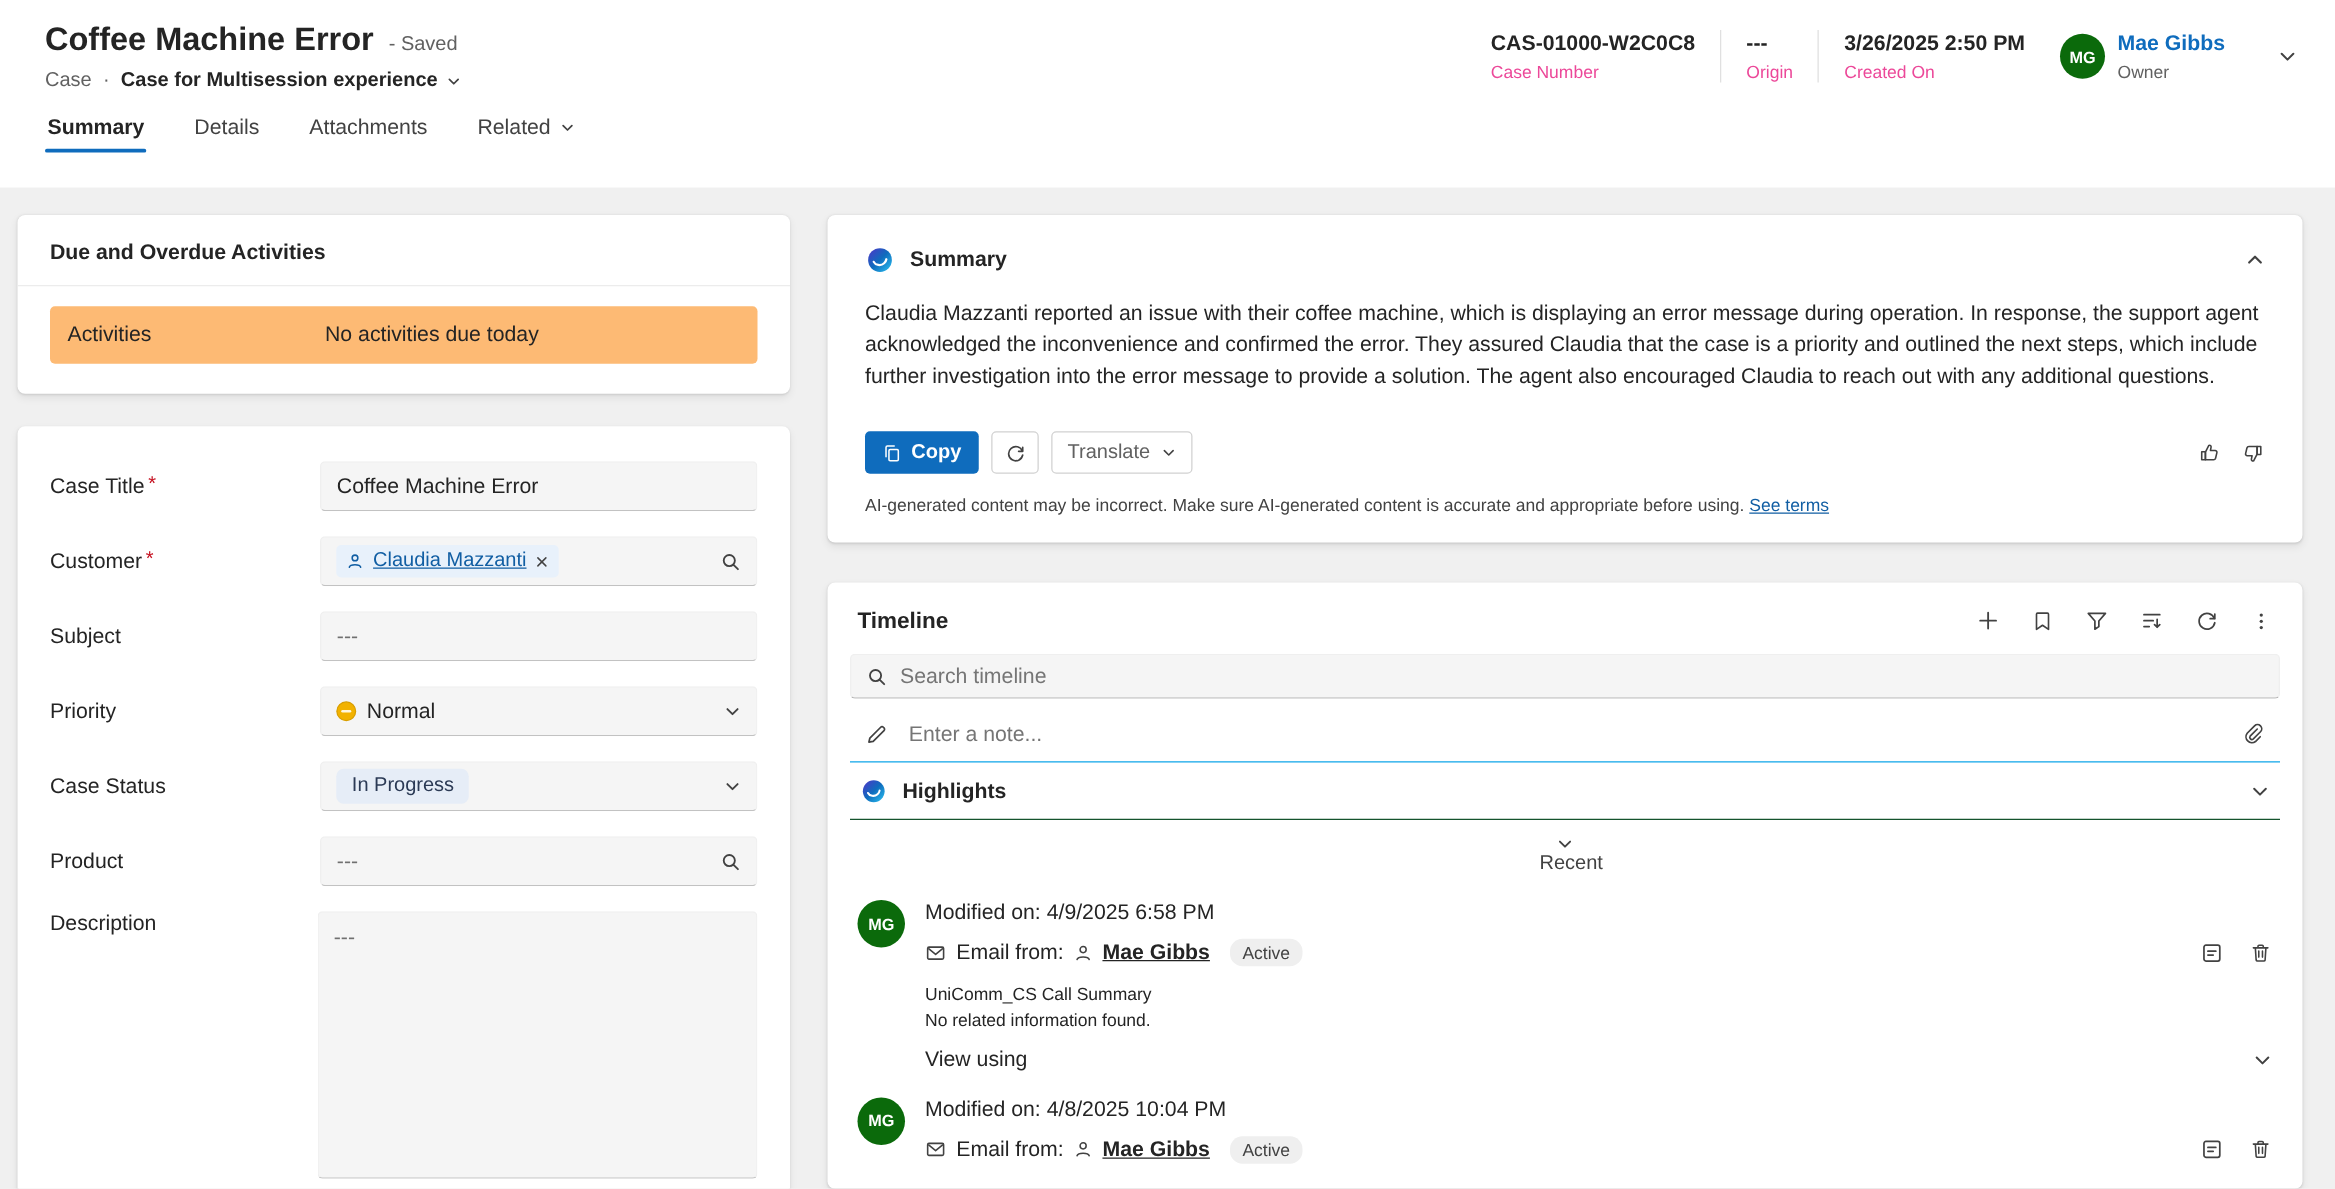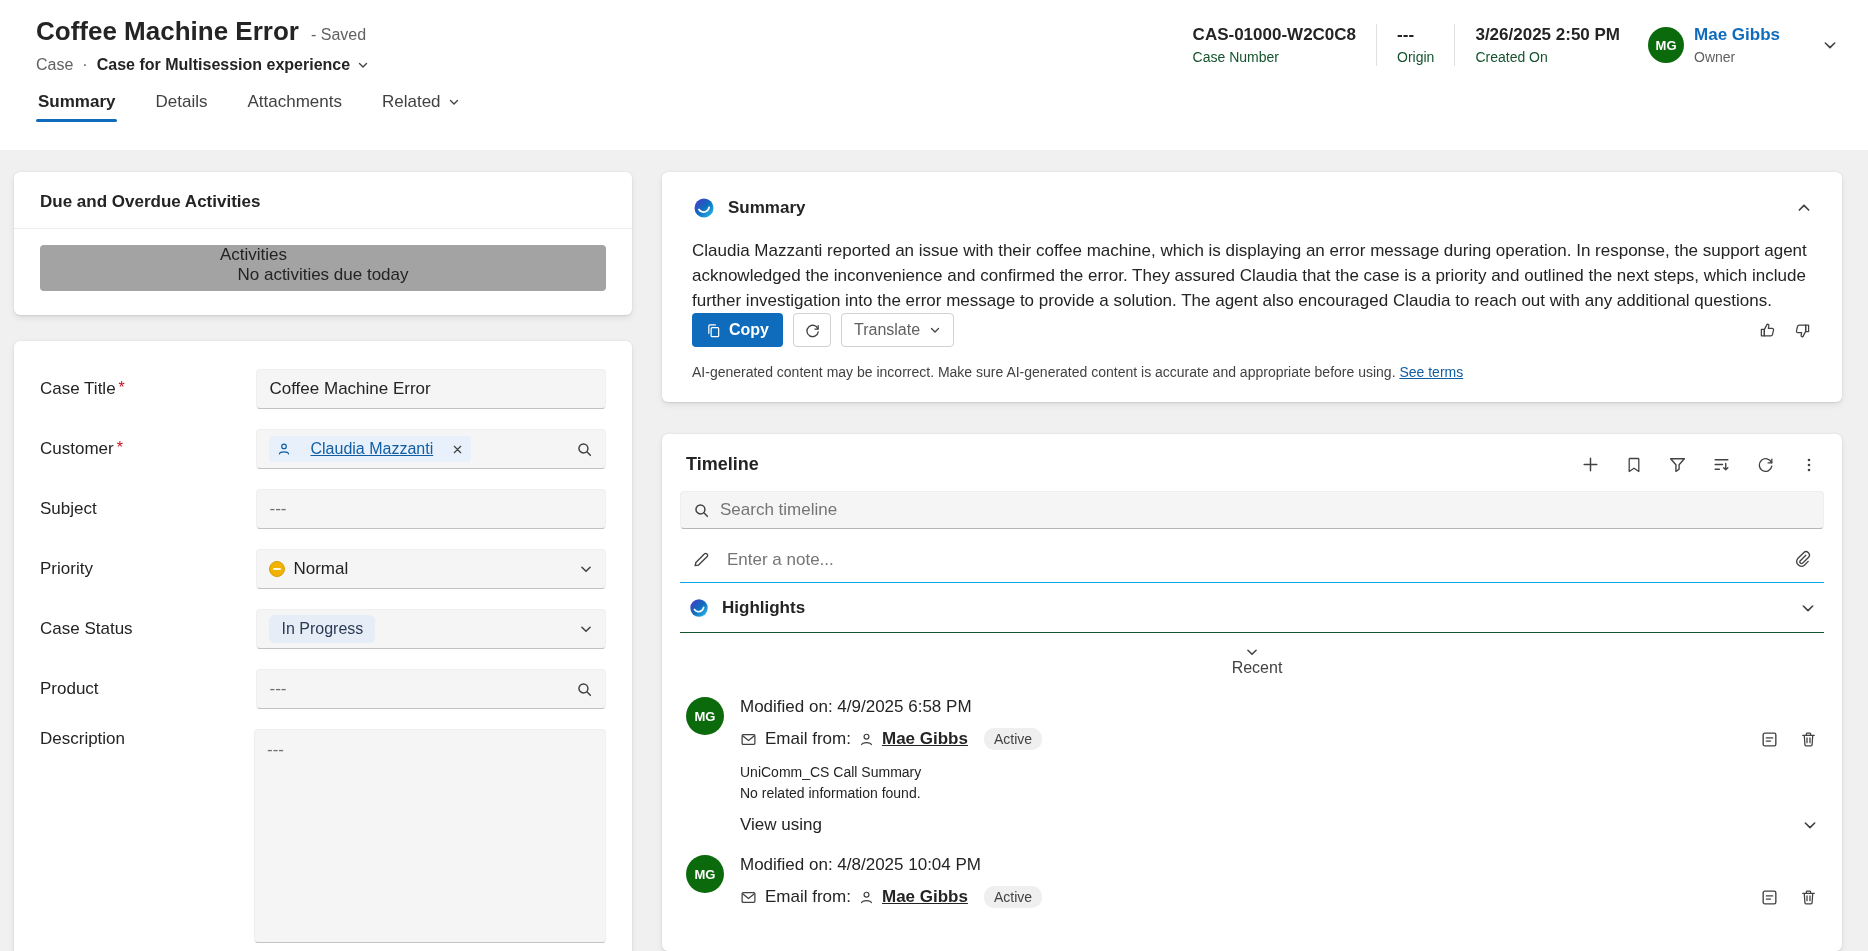--- a/index.html
+++ b/index.html
@@ -14,21 +14,21 @@
   .hdr-top { display:flex; justify-content:space-between; align-items:flex-start; }
   .title-row { display:flex; align-items:baseline; gap:12px; }
   .page-title { font-size:26px; font-weight:700; }
   .saved { font-size:16px; color:#616161; }
   .sub-row { display:flex; align-items:center; gap:9px; margin-top:9px; font-size:16px; }
   .entity { color:#616161; }
   .dot { color:#616161; }
   .form-sel { font-weight:700; display:flex; gap:7px; align-items:center; cursor:pointer; }
   .hdr-right { display:flex; align-items:center; gap:20px; padding-top:8px; }
   .hfield .v { font-size:17px; font-weight:700; white-space:nowrap; }
-  .hfield .l { font-size:14px; color:#14532d; margin-top:4px; }
+  .hfield .l { font-size:14px; color:#ec4899; margin-top:4px; }
   .vdiv { width:1px; height:42px; background:#e0e0e0; }
   .owner-blk { display:flex; align-items:center; gap:10px; margin-left:8px; }
   .avatar { width:36px; height:36px; border-radius:50%; background:#0b6a0b; color:#fff;
     font-size:13px; font-weight:700; display:flex; align-items:center; justify-content:center; flex:none; }
   .owner-name { color:#0f6cbd; font-weight:700; font-size:17px; }
   .owner-l { font-size:14px; color:#616161; margin-top:4px; }
   .hdr-collapse { margin-left:22px; cursor:pointer; }
   .tabs { display:flex; gap:36px; margin-top:18px; }
   .tab { font-size:17px; color:#424242; padding:0 2px 12px; position:relative; cursor:pointer;
     display:flex; gap:7px; align-items:center; }
@@ -40,58 +40,58 @@
   .main { display:flex; gap:30px; padding:22px 26px 0 14px; height:801px; overflow:hidden; }
   .col-left { width:618px; flex:none; display:flex; flex-direction:column; gap:26px; }
   .col-right { flex:1; min-width:0; display:flex; flex-direction:column; gap:32px; }
   .card { background:#fff; border-radius:6px;
     box-shadow:0 0.6px 1.8px rgba(0,0,0,.10), 0 3px 7px rgba(0,0,0,.07); }
 
   
   .act-card { padding:20px 26px 24px; }
   .card-title { font-size:17px; font-weight:700; }
   .act-divider { height:1px; background:#ececec; margin:16px -26px 0; }
-  .act-row { margin-top:16px; background:#a3a3a3; border-radius:4px; height:46px;
-    display:flex; align-items:center; padding:0 14px;flex-direction:column; }
+  .act-row { margin-top:16px; background:#fdba74; border-radius:4px; height:46px;
+    display:flex; align-items:center; padding:0 14px; }
   .act-label { width:206px; font-size:17px; }
   .act-value { font-size:17px; }
 
   
   .form-card { padding:28px 26px 24px; }
   .frow { display:flex; align-items:center; margin-bottom:20px; }
   .frow.top { align-items:flex-start; }
   .flabel { width:218px; font-size:17px; display:flex; align-items:flex-start; }
   .req { color:#c50f1f; margin-left:3px; font-size:16px; }
   .fctrl { width:352px; }
   .fbox { background:#f5f5f5; border:1px solid #efefef; border-bottom:1px solid #c2c2c2;
     border-radius:4px; height:40px; display:flex; align-items:center; padding:0 12px;
     font-size:17px; gap:8px; }
   .fbox input { border:0; background:transparent; font:inherit; color:#242424; width:100%; outline:none; }
   .ph { color:#707070; }
-  .lookup-pill { display:flex; align-items:center; gap:19px; background:#e8f1fb;
+  .lookup-pill { display:flex; align-items:center; gap:7px; background:#e8f1fb;
     border-radius:4px; padding:4px 8px;text-align:center; }
   .lookup-pill a { color:#115ea3; font-size:16px; text-decoration:underline; }
   .pill-x { cursor:pointer; color:#424242; }
   .spacer { flex:1; }
   .prio-dot { width:16px; height:16px; border-radius:50%; background:#f2b200;
     border:1px solid #d89e00; position:relative; flex:none; }
   .prio-dot::after { content:""; position:absolute; left:3px; right:3px; top:6px; height:2px;
     background:#fff7df; border-radius:1px; }
   .status-pill { background:#e6edf7; color:#2b3a55; padding:5px 12px; border-radius:6px; font-size:16px; }
   .ftextarea { background:#f5f5f5; border:1px solid #efefef; border-bottom:1px solid #c2c2c2;
     border-radius:4px; width:352px; height:214px; padding:10px 12px; font:inherit;
     font-size:17px; color:#707070; resize:none; outline:none; }
 
   
   .sum-card { padding:24px 30px 22px; }
   .sum-head { display:flex; align-items:center; gap:12px; }
   .sum-title { font-size:17px; font-weight:700; }
   .collapse-btn { margin-left:auto; cursor:pointer; }
   .sum-body { margin-top:18px; font-size:17px; line-height:1.48; }
-  .sum-actions { margin-top:0; display:flex; align-items:center; gap:10px; }
+  .sum-actions { margin-top:32px; display:flex; align-items:center; gap:10px; }
   .btn-primary { background:#0f6cbd; color:#fff; border:none; border-radius:4px; height:34px;
     padding:0 14px; font-size:16px; font-weight:700; display:flex; align-items:center; gap:8px;
     cursor:pointer; font-family:inherit; }
   .btn-icon { width:38px; height:34px; border:1px solid #d1d1d1; background:#fff; border-radius:4px;
     display:flex; align-items:center; justify-content:center; cursor:pointer; }
   .btn-outline { height:34px; border:1px solid #d1d1d1; background:#fff; border-radius:4px;
     padding:0 12px; font-size:16px; color:#616161; display:flex; align-items:center; gap:9px;
     cursor:pointer; font-family:inherit; }
   .feedback { margin-left:auto; display:flex; gap:16px; }
   .fb-btn { cursor:pointer; }

